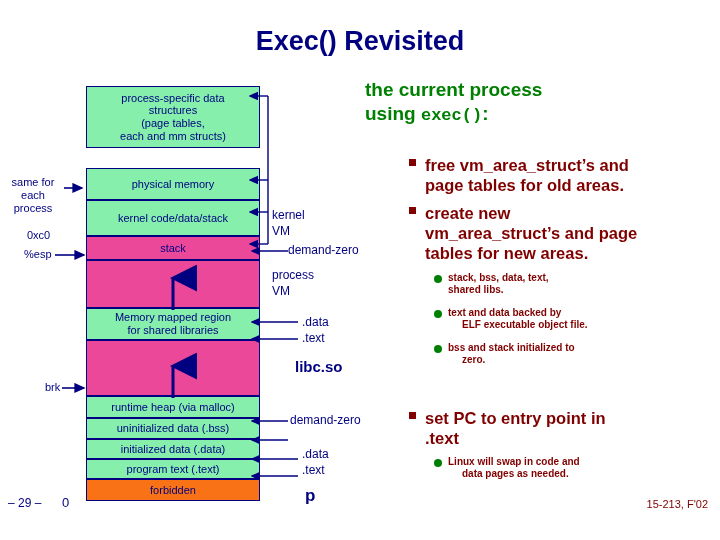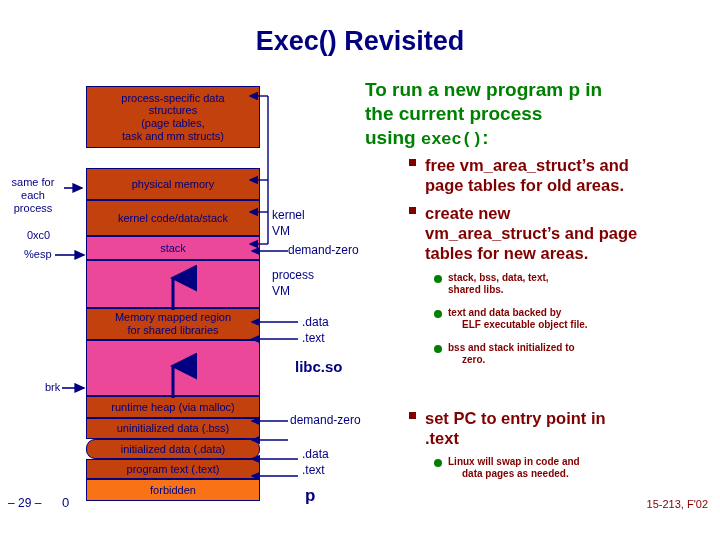--- a/index.html
+++ b/index.html
@@ -15,21 +15,21 @@
     position:absolute;left:0;top:26px;width:720px;text-align:center;
     font-size:27px;font-weight:bold;color:#000080;
     letter-spacing:0px;
   }
 
   
   .diagram{position:absolute;left:70px;top:86px;width:260px;height:430px;}
 
   .box{
     position:absolute;left:0;width:174px;
-    border:1px solid #000080;background:#c2410c;
+    border:1px solid #000080;background:#86efac;
     box-sizing:border-box;
     text-align:center;color:#000080;font-size:11px;
     display:flex;align-items:center;justify-content:center;
     flex-direction:column;line-height:1.15;
   }
   .box.blank{background:#ec4899;}
   .box.forbid{background:#f97316;}
 
   .lbl{position:absolute;color:#000080;font-size:11px;line-height:1.2;}
 
@@ -72,21 +72,21 @@
 <div class="slide">
 
   <div class="title">Exec() Revisited</div>
 
   <div class="diagram">
 
     <div class="box" style="left:16px;top:0px;height:62px;">
       <span>process-specific data</span>
       <span>structures</span>
       <span>(page tables,</span>
-      <span>task and mm structs)</span>
+      <span>each and mm structs)</span>
     </div>
 
     <div class="box" style="left:16px;top:82px;height:32px;">
       <span>physical memory</span>
     </div>
 
     <div class="box" style="left:16px;top:114px;height:36px;">
       <span>kernel code/data/stack</span>
     </div>
 
@@ -104,21 +104,21 @@
     <div class="box blank" style="left:16px;top:254px;height:56px;"></div>
 
     <div class="box" style="left:16px;top:310px;height:22px;">
       <span>runtime heap (via malloc)</span>
     </div>
 
     <div class="box" style="left:16px;top:332px;height:21px;">
       <span>uninitialized data (.bss)</span>
     </div>
 
-    <div class="box" style="left:16px;top:353px;height:20px;border-radius:9px;">
+    <div class="box" style="left:16px;top:353px;height:20px;">
       <span>initialized data (.data)</span>
     </div>
 
     <div class="box" style="left:16px;top:373px;height:20px;">
       <span>program text (.text)</span>
     </div>
 
     <div class="box forbid" style="left:16px;top:393px;height:22px;">
       <span>forbidden</span>
     </div>
@@ -146,21 +146,20 @@
   </div>
   <div class="midlbl" style="left:302px;top:315px;">.data</div>
   <div class="midlbl" style="left:302px;top:331px;">.text</div>
   <div class="midlbl big" style="left:295px;top:357px;">libc.so</div>
   <div class="midlbl" style="left:290px;top:413px;">demand-zero</div>
   <div class="midlbl" style="left:302px;top:447px;">.data</div>
   <div class="midlbl" style="left:302px;top:463px;">.text</div>
   <div class="midlbl p" style="left:305px;top:485px;">p</div>
 
   <div class="rtitle">
-    <div>To run a new program p in</div>
     <div>the current process</div>
     <div>
       <span>using </span><span class="mono">exec()</span><span>:</span>
     </div>
   </div>
 
   <div class="bullet1" style="left:425px;top:155px;width:270px;">
     <span class="marker"></span>
     <div>free vm_area_struct’s and</div>
     <div>page tables for old areas.</div>

